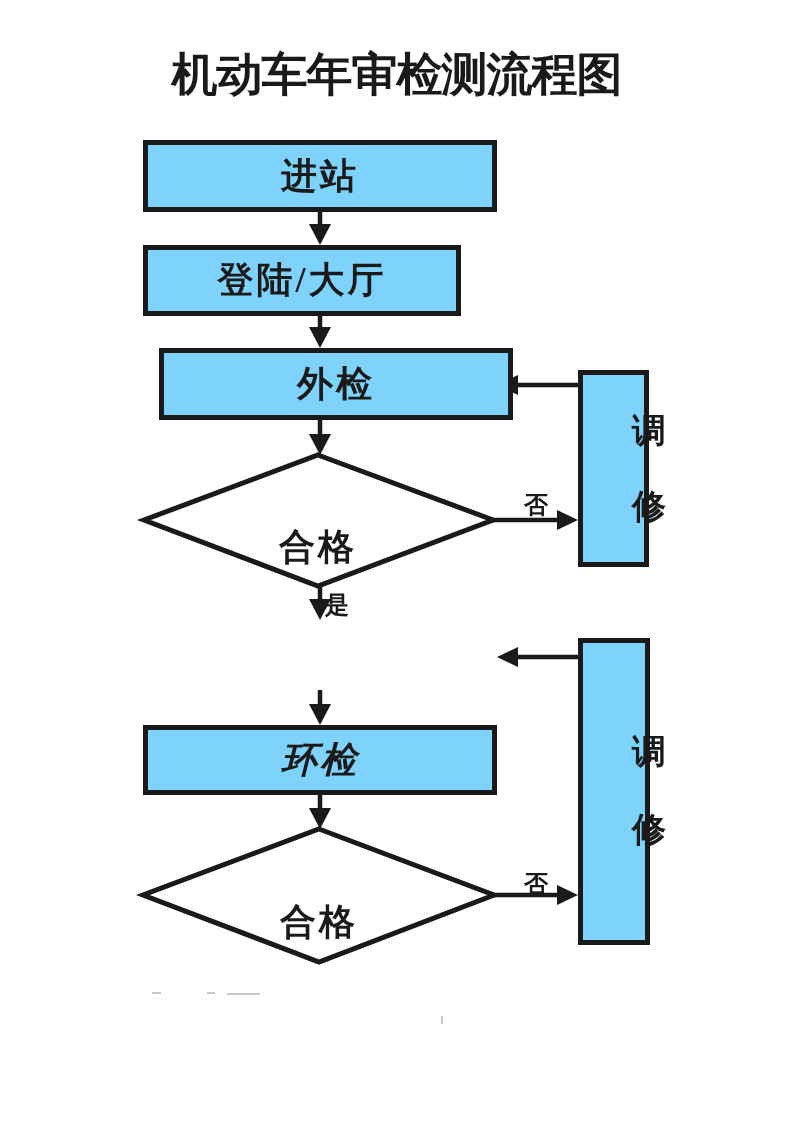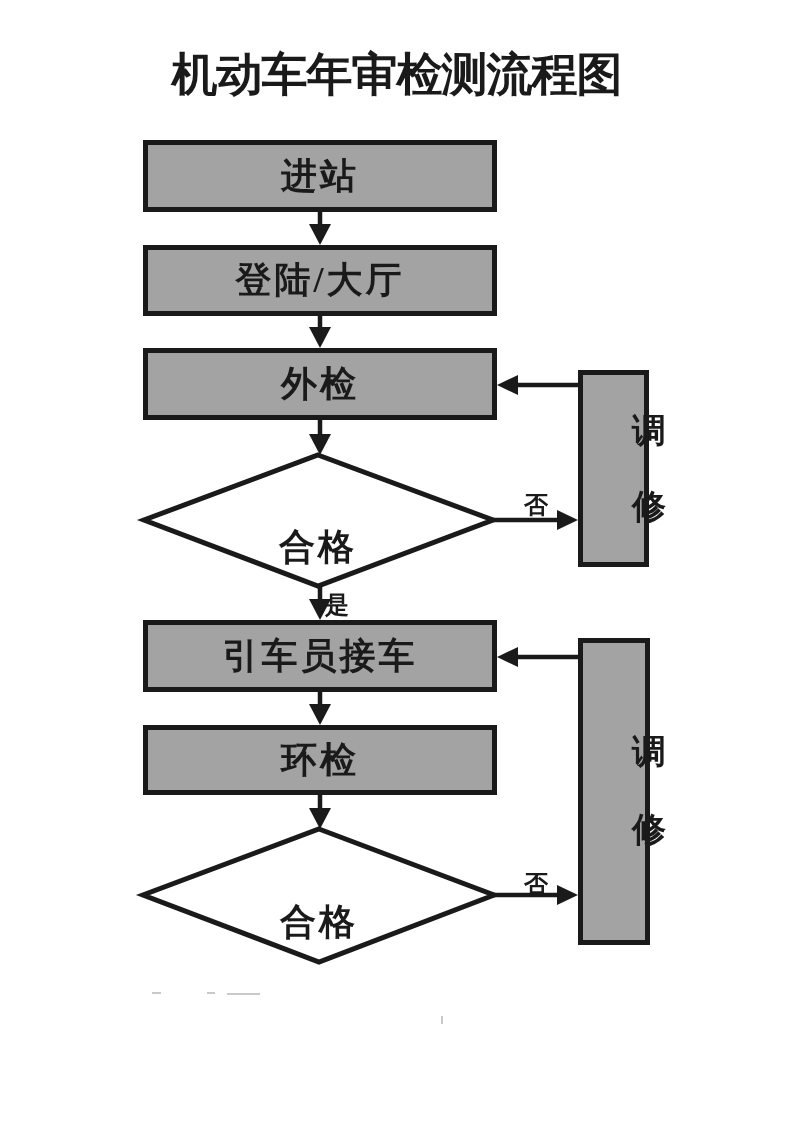--- a/index.html
+++ b/index.html
@@ -31,21 +31,21 @@
   }
   .flow-svg {
     position: absolute;
     left: 0;
     top: 0;
   }
   .pbox {
     position: absolute;
     box-sizing: border-box;
     border: 5px solid #1a1a1a;
-    background: #a3a3a3;
+    background: #7dd3fc;
     display: flex;
     align-items: center;
     justify-content: center;
   }
   .pbox-label, .diamond-label {
     font-family: "Liberation Serif", "DejaVu Serif", serif;
     font-weight: 700;
     font-size: 36px;
     letter-spacing: 3px;
     color: #1a1a1a;
@@ -133,33 +133,30 @@
     <g>
       <line x1="492" y1="895" x2="561" y2="895" stroke="#1a1a1a" stroke-width="4.5"></line>
       <polygon points="557,885 557,905 578,895" fill="#1a1a1a"></polygon>
     </g>
   </svg>
 
   <div class="pbox" style="left:143px; top:140px; width:354px; height:72px;">
     <span class="pbox-label">进站</span>
   </div>
 
-  <div class="pbox" style="left:143px; top:245px; width:354px; height:71px;">
+  <div class="pbox" style="left:143px; top:245px; width:318px; height:71px;">
     <span class="pbox-label">登陆/大厅</span>
   </div>
 
-  <div class="pbox" style="left:143px; top:348px; width:354px; height:72px;text-align:right;">
+  <div class="pbox" style="left:159px; top:348px; width:354px; height:72px;text-align:right;">
     <span class="pbox-label">外检</span>
   </div>
 
-  <div class="pbox" style="left:143px; top:620px; width:354px; height:72px;">
-    <span class="pbox-label">引车员接车</span>
-  </div>
 
-  <div class="pbox" style="left:143px; top:725px; width:354px; height:70px;">
+  <div class="pbox" style="left:143px; top:725px; width:354px; height:70px;font-style:italic;">
     <span class="pbox-label">环检</span>
   </div>
 
   <div class="pbox" style="left:578px; top:370px; width:71px; height:197px;"></div>
   <div class="repair-label" style="left:594px; top:393px;">调修</div>
 
   <div class="pbox" style="left:578px; top:638px; width:72px; height:307px;"></div>
   <div class="repair-label" style="left:594px; top:713px; line-height:78px;">调修</div>
 
   <div class="diamond-label" style="left:238px; top:496px; width:160px;">合格</div>

